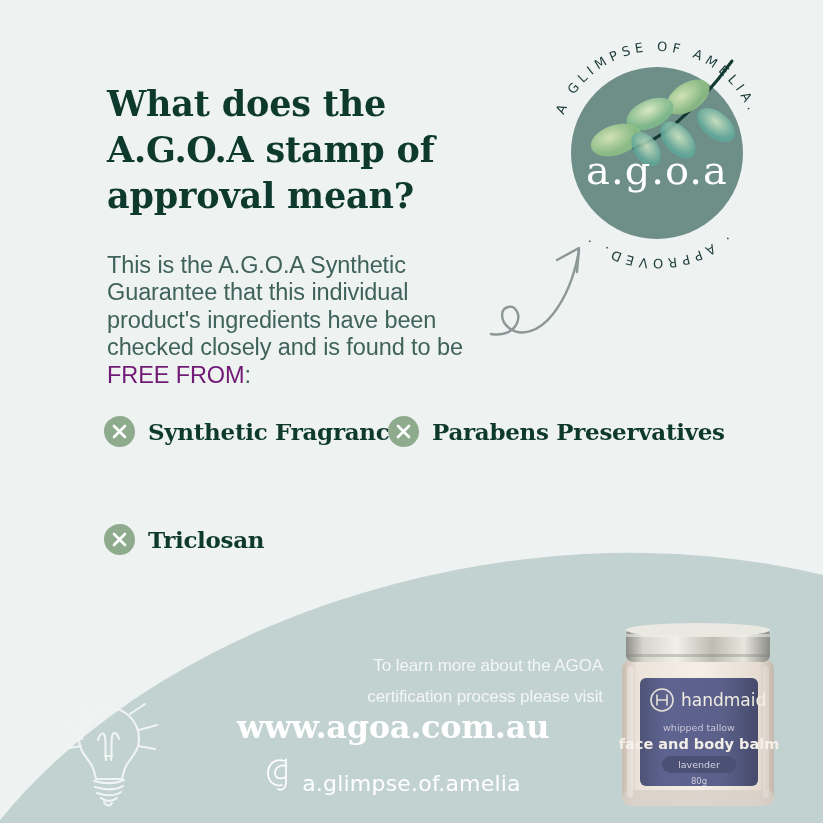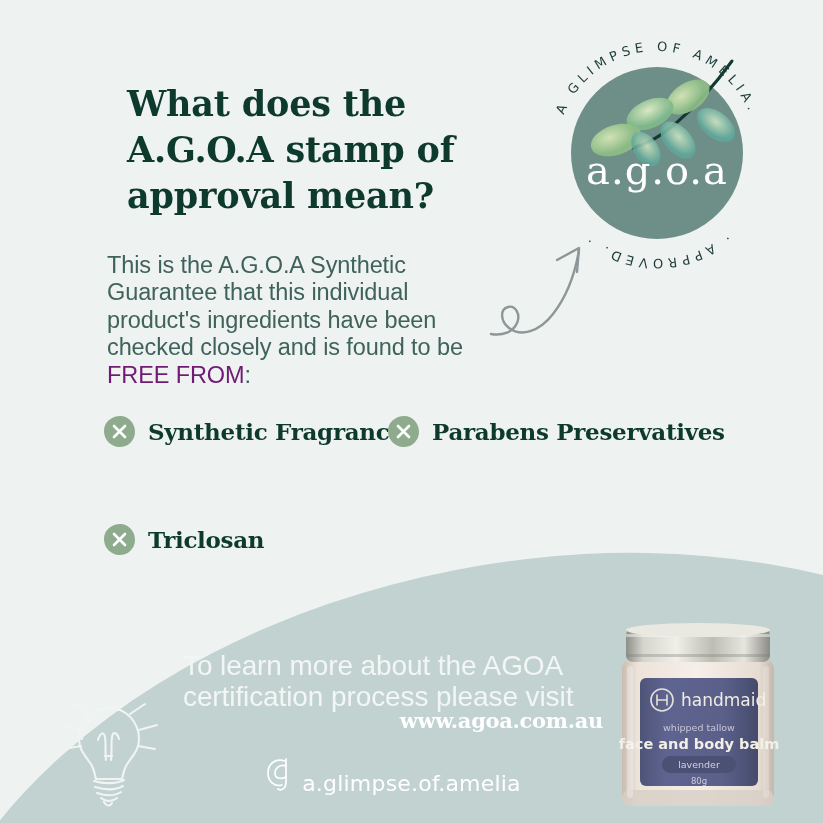--- a/index.html
+++ b/index.html
@@ -23,21 +23,20 @@
 
   
   .headline{
     position:absolute;left:107px;top:58px;width:420px;
     font-family:"DejaVu Serif", serif;
     font-weight:700;
     font-size:35px;
     line-height:46px;
     color:#0d3a2d;
     letter-spacing:-0.2px;
-    margin-left:20px;
   }
 
   
   .bodytext{
     position:absolute;left:107px;top:228px;width:392px;
     font-size:23.5px;
     line-height:27.5px;
     color:#3f625a;
     letter-spacing:-0.1px;
   }
@@ -71,31 +70,31 @@
 
   
   .curly-arrow{position:absolute;left:487px;top:222px;width:120px;height:120px;}
 
   
   .bulb{position:absolute;left:48px;top:694px;width:122px;height:118px;}
 
   
   .banner-text{
     position:absolute;left:183px;top:650px;width:420px;
-    text-align:left;
-    font-size:28px;line-height:31px;
+    text-align:right;
+    font-size:17px;line-height:31px;
     color:#f2f6f5;
     letter-spacing:-0.1px;
   }
   .banner-url{
     position:absolute;left:183px;top:708px;width:420px;
-    text-align:right;
+    text-align:center;
     font-family:"DejaVu Serif", serif;
     font-weight:700;
-    font-size:21px;
+    font-size:32px;
     color:#ffffff;
     letter-spacing:-0.3px;
   }
   .banner-handle{
     position:absolute;left:183px;top:752px;width:420px;
     display:flex;align-items:flex-end;justify-content:center;gap:7px;
     color:#ffffff;
   }
   .handle-text{
     font-size:22px;

